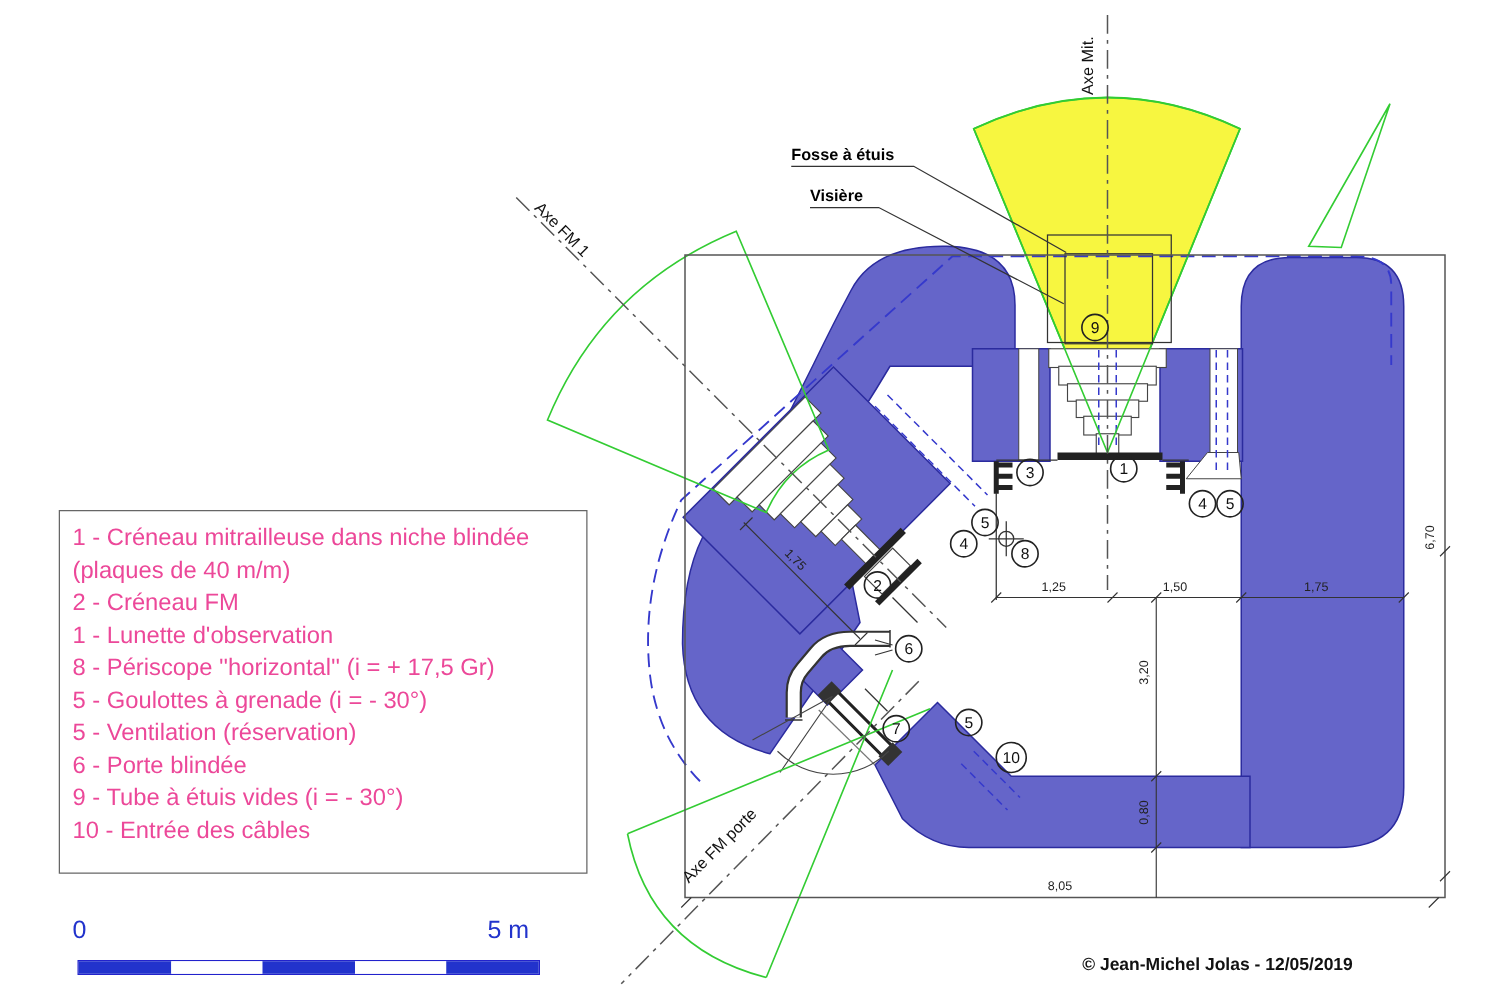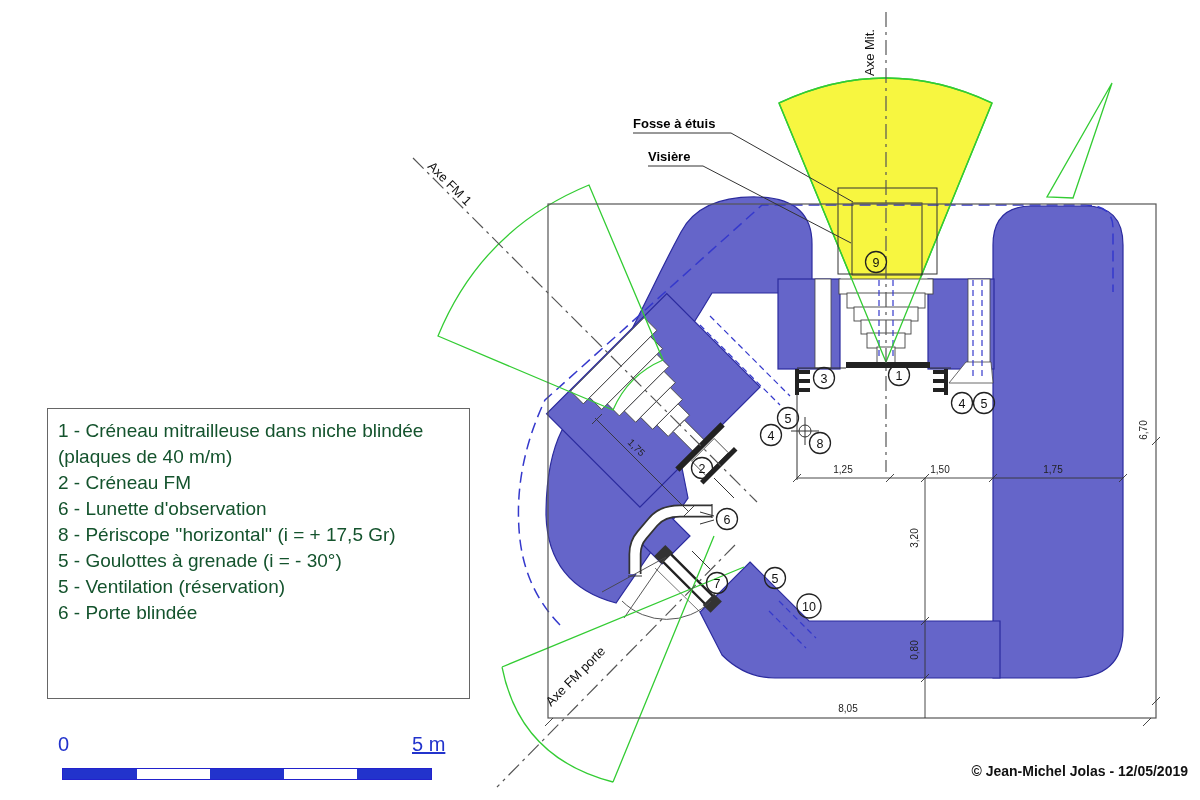--- a/index.html
+++ b/index.html
@@ -1,30 +1,30 @@
 <!DOCTYPE html>
 <html><head>
 <meta charset="utf-8">
 <style>
   html,body{margin:0;padding:0;background:#fff;}
   #stage{position:relative;width:1200px;height:800px;background:#fff;overflow:hidden;
          font-family:"Liberation Sans","DejaVu Sans",sans-serif;}
   #plan-svg{position:absolute;left:0;top:0;}
   #legend-box{position:absolute;left:47px;top:408px;width:401px;height:271px;
-    border:1.5px solid #666;padding:9px 10px;font-size:19px;line-height:26px;color:#14532d;}
+    border:1.5px solid #666;padding:9px 10px;font-size:19px;line-height:26px;color:#ec4899;}
   .legend-item{white-space:normal;}
   #scalebar-wrap{position:absolute;left:56px;top:733px;width:390px;}
   #scalebar-labels{position:relative;height:26px;font-size:20px;color:#2233cc;}
   #scale-zero{position:absolute;left:2px;top:0;}
-  #scale-five{position:absolute;left:356px;top:0;text-decoration:underline;}
+  #scale-five{position:absolute;left:334px;top:0;}
   #scalebar{margin-left:6px;margin-top:9px;width:368px;height:10px;border:1.5px solid #2222cc;
     display:flex;}
   .seg{flex:1 1 20%;}
   .seg.b{background:#2233cc;} .seg.w{background:#fff;}
-  #copyright{position:absolute;left:760px;top:763px;width:428px;text-align:right;
+  #copyright{position:absolute;left:760px;top:763px;width:428px;text-align:center;
     font-size:14px;font-weight:bold;color:#111;}
   text{font-family:"Liberation Sans","DejaVu Sans",sans-serif;}
   .dimtxt{font-size:10px;fill:#222;}
   .lbl{font-size:13px;fill:#111;}
   .lblb{font-size:13px;font-weight:bold;fill:#000;}
   .callout-circle{fill:none;stroke:#222;stroke-width:1.3;}
   .callout-num{font-size:12.5px;fill:#111;text-anchor:middle;}
 </style>
 </head>
 <body>
@@ -249,25 +249,27 @@
     <g>
       <circle class="callout-circle" cx="809" cy="606" r="12"></circle>
       <text class="callout-num" x="809" y="610.5">10</text>
     </g>
   </g>
 </svg>
 
   <div id="legend-box">
     <div class="legend-item">1 - Créneau mitrailleuse dans niche blindée (plaques de 40 m/m)</div>
     <div class="legend-item">2 - Créneau FM</div>
-    <div class="legend-item">6 - Lunette d'observation</div>
+    <div class="legend-item">1 - Lunette d'observation</div>
     <div class="legend-item">8 - Périscope ''horizontal'' (i = + 17,5 Gr)</div>
     <div class="legend-item">5 - Goulottes à grenade (i = - 30°)</div>
     <div class="legend-item">5 - Ventilation (réservation)</div>
     <div class="legend-item">6 - Porte blindée</div>
+    <div class="legend-item">9 - Tube à étuis vides (i = - 30°)</div>
+    <div class="legend-item">10 - Entrée des câbles</div>
   </div>
 
   <div id="scalebar-wrap">
     <div id="scalebar-labels">
       <span id="scale-zero">0</span>
       <span id="scale-five">5 m</span>
     </div>
     <div id="scalebar">
       <div class="seg b"></div>
       <div class="seg w"></div>

